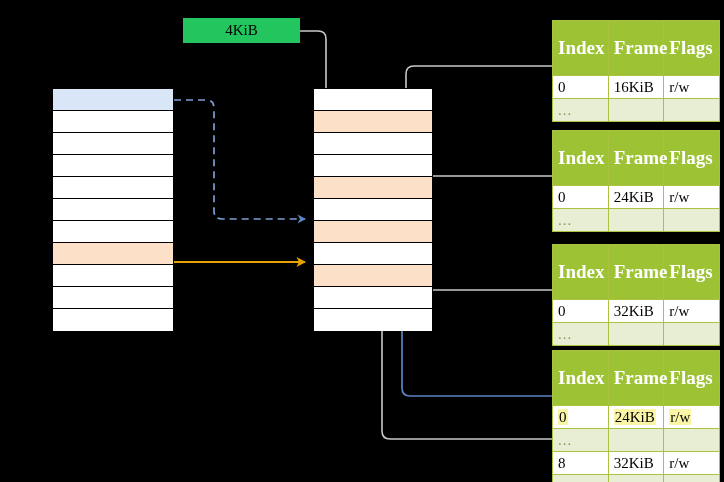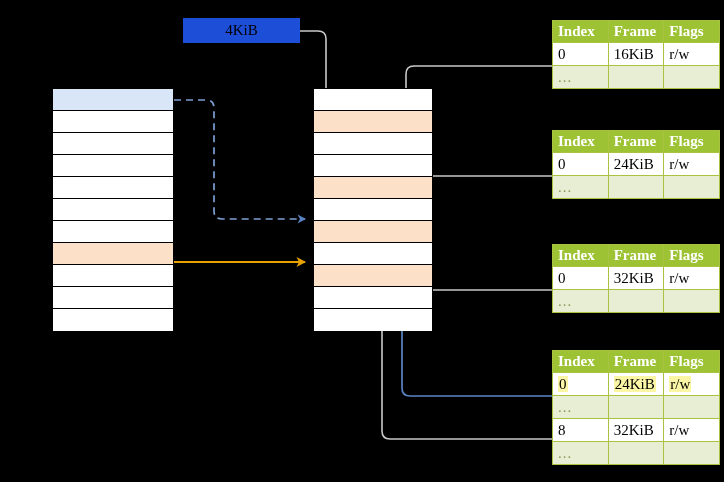--- a/index.html
+++ b/index.html
@@ -9,29 +9,29 @@
   svg#wires{position:absolute;left:0;top:0;width:724px;height:482px;pointer-events:none;}
 
   
   .memcol{position:absolute;border:1.6px solid #000;background:#fff;box-sizing:border-box;}
   .memcell{box-sizing:border-box;border-bottom:1.6px solid #000;background:#fff;}
   .memcell:last-child{border-bottom:none;}
   .memcell.blue{background:#d9e6f7;}
   .memcell.peach{background:#fce0c8;}
 
   
-  .labelbox{position:absolute;background:#1d4ed8;color:#000;
+  .labelbox{position:absolute;background:#22c55e;color:#000;
             display:flex;align-items:center;justify-content:center;
             font-size:15px;line-height:1;}
 
   
   .ptable{position:absolute;border-collapse:collapse;
           border:1.4px solid #a9c23f;background:#fff;table-layout:fixed;}
-  .ptable th{background:#9dc334;color:#fff;font-weight:bold;font-size:15px;
-             text-align:left;padding:2px 5px;border:1.4px solid #a9c23f;
+  .ptable th{background:#9dc334;color:#fff;font-weight:bold;font-size:19px;
+             text-align:left;padding:16px 5px;border:1.4px solid #a9c23f;
              white-space:nowrap;}
   .ptable td{background:#fff;color:#000;font-size:15px;text-align:left;
              padding:1px 5px;border:1.4px solid #a9c23f;white-space:nowrap;height:20px;}
   .ptable tr.alt td{background:#e7eed4;color:#6f7d4a;}
   .ptable tr.alt td .el{color:#8a9a5b;letter-spacing:1px;}
   .hl{background:#fbf6a5;padding:0 1px;}
 </style>
 </head>
 <body>
 

